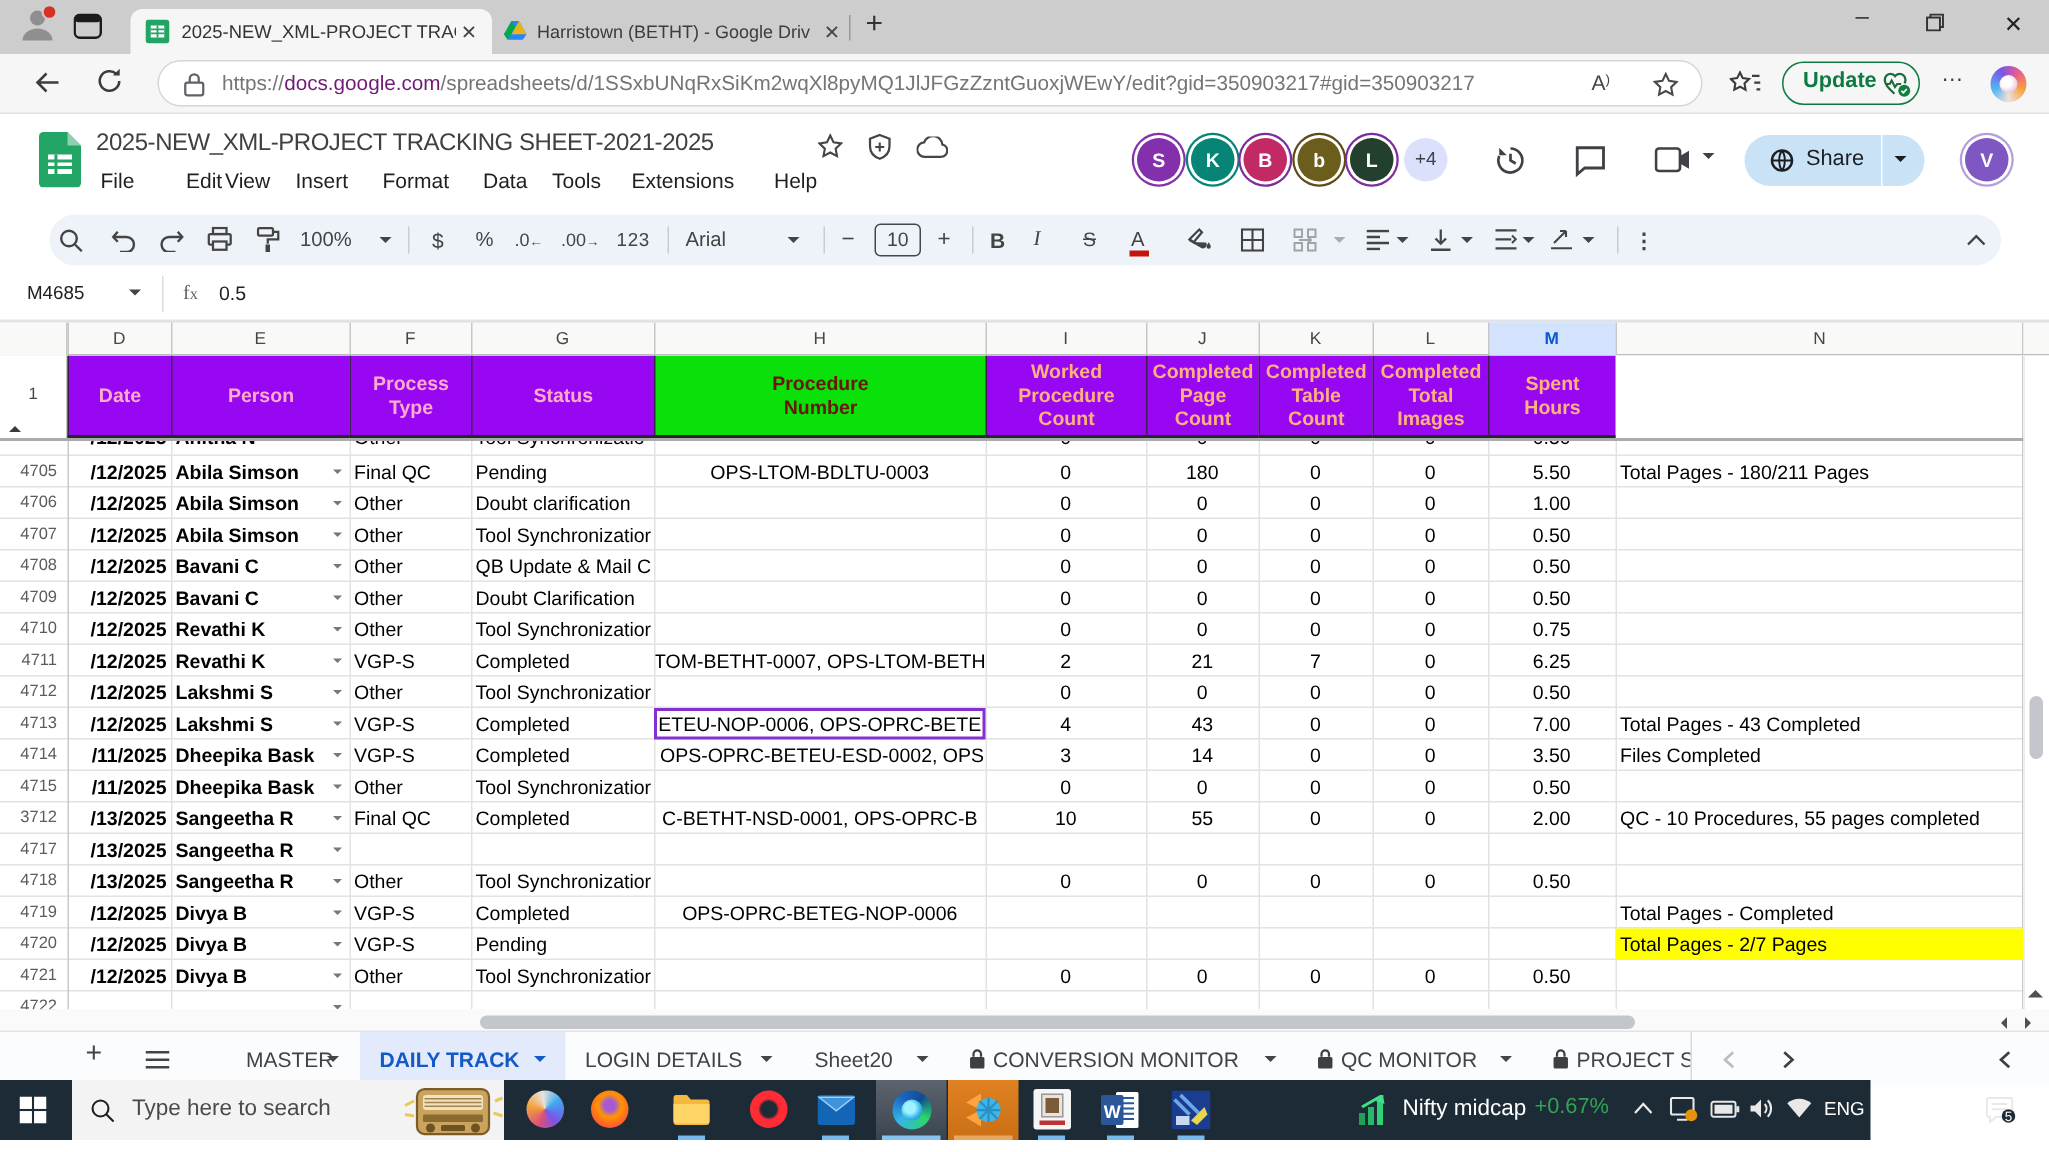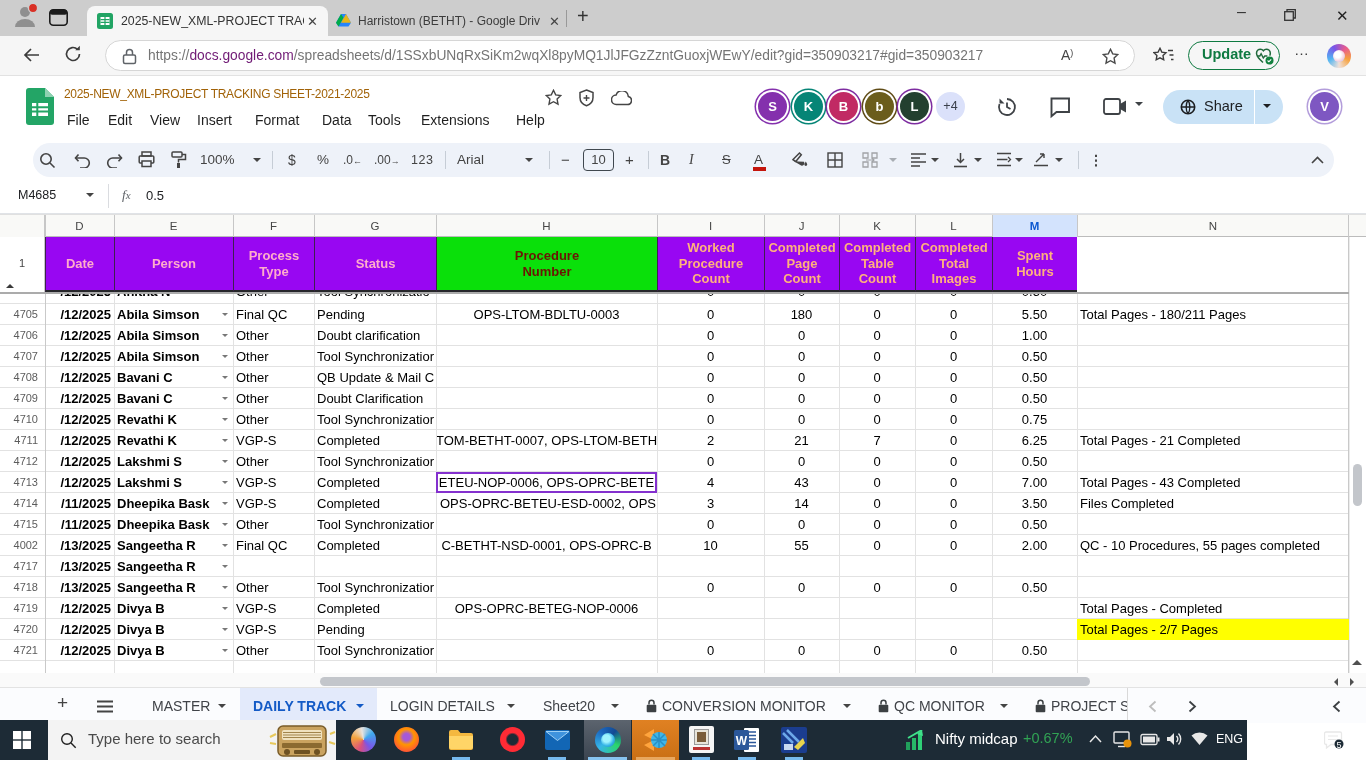--- a/index.html
+++ b/index.html
@@ -130,34 +130,34 @@
  <div class="abs" style="left:1327px;top:8px;width:24px;height:24px;border-radius:50%;background:conic-gradient(from 40deg,#e85c8e,#f6a13c 70deg,#f0e0d8 140deg,#52b5f2 210deg,#7a55e8 290deg,#e85c8e)"></div>
  <div class="abs" style="left:1333px;top:14px;width:12px;height:12px;border-radius:50%;background:radial-gradient(circle at 40% 40%,#fff 0 30%,#f6d4e2 60%,#9bb7f5)"></div>
 </div>
 <div id="sheethead">
  <svg class="abs" style="left:26px;top:12px" width="28" height="37" viewBox="0 0 28 37">
   <path d="M3 0h16l9 9v25a3 3 0 0 1-3 3H3a3 3 0 0 1-3-3V3a3 3 0 0 1 3-3z" fill="#23a566"></path>
   <path d="M19 0l9 9h-9z" fill="#8ed1b1"></path>
   <path d="M6 15h16v13H6z" fill="#fff"></path>
   <path d="M6 19.3h16M6 23.6h16M11.3 15v13" stroke="#23a566" stroke-width="2"></path>
  </svg>
- <div class="abs" style="left:64px;top:11px;font-size:12px;color:#a16207;letter-spacing:-0.3px">2025-NEW_XML-PROJECT TRACKING SHEET-2021-2025</div>
+ <div class="abs" style="left:64px;top:11px;font-size:16px;color:#404040;letter-spacing:-0.3px">2025-NEW_XML-PROJECT TRACKING SHEET-2021-2025</div>
  <svg class="abs" style="left:545px;top:13px" width="17" height="17" viewBox="0 0 17 17">
         <path d="M8.5 1.3l2.2 4.6 5 .7-3.6 3.5.9 5-4.5-2.4-4.5 2.4.9-5L1.3 6.6l5-.7z" fill="none" stroke="#454545" stroke-width="1.4"></path>
       </svg>
  <svg class="abs" style="left:578px;top:13px" width="17" height="18" viewBox="0 0 17 18">
         <path d="M8.5 1L15 3.5v5c0 4-2.7 7-6.5 8.3C4.7 15.5 2 12.5 2 8.5v-5z" fill="none" stroke="#454545" stroke-width="1.5"></path>
         <path d="M8.5 6v6M5.5 9h6" stroke="#454545" stroke-width="1.4"></path>
       </svg>
  <svg class="abs" style="left:611px;top:15px" width="21" height="15" viewBox="0 0 21 15">
         <path d="M5.5 13.5a4.8 4.8 0 0 1-.4-9.6 6.3 6.3 0 0 1 12.2 1.5 4.1 4.1 0 0 1-.8 8.1z" fill="none" stroke="#454545" stroke-width="1.5"></path>
       </svg>
 
  <span class="menu" style="left:67px">File</span>
- <span class="menu" style="left:108px">Edit</span>
+ <span class="menu" style="left:124px">Edit</span>
  <span class="menu" style="left:150px">View</span>
  <span class="menu" style="left:197px">Insert</span>
  <span class="menu" style="left:255px">Format</span>
  <span class="menu" style="left:322px">Data</span>
  <span class="menu" style="left:368px">Tools</span>
  <span class="menu" style="left:421px">Extensions</span>
  <span class="menu" style="left:516px">Help</span>
 
  <div class="av" style="left:758px;background:#8430ad;box-shadow:0 0 0 2px #fff,0 0 0 3.5px #8430ad">S</div>
  <div class="av" style="left:794px;background:#068576;box-shadow:0 0 0 2px #fff,0 0 0 3.5px #068576">K</div>
@@ -268,21 +268,21 @@
  <div class="tdiv" style="left:1045px"></div>
  <span class="ti" style="left:1056px;font-size:14px;font-weight:bold;letter-spacing:0">⋮</span>
  <svg class="abs" style="left:1278px;top:13px" width="13" height="8" viewBox="0 0 13 8">
         <path d="M1 7l5.5-5.5L12 7" fill="none" stroke="#444" stroke-width="1.6"></path>
       </svg>
 </div>
 <div id="fbar">
  <span class="abs" style="left:18px;top:10px;font-size:12.5px;color:#202124">M4685</span>
  <span class="abs" style="left:86px;top:15px;border:4px solid transparent;border-top-color:#444"></span>
  <div class="abs" style="left:108px;top:6px;width:1px;height:24px;background:#dadce0"></div>
- <span class="abs" style="left:122px;top:9px;font-size:13.5px;color:#5f6368;font-style:italic;font-family:'Liberation Serif',serif">f<span style="font-size:11px">x</span></span>
+ <span class="abs" style="left:122px;top:9px;font-size:13.5px;color:#5f6368;font-family:'Liberation Serif',serif">f<span style="font-size:11px">x</span></span>
  <span class="abs" style="left:146px;top:10px;font-size:13px;color:#202124">0.5</span>
 </div>
 <div id="colhead">
  <div class="abs" style="left:0;top:0;width:45px;height:22px;background:#f9f9f7;border-right:1px solid #c7c7c7"></div>
  <span class="cl" style="left:45px;width:69px">D</span>
  <span class="cl" style="left:114px;width:119px">E</span>
  <span class="cl" style="left:233px;width:81px">F</span>
  <span class="cl" style="left:314px;width:122px">G</span>
  <span class="cl" style="left:436px;width:221px">H</span>
  <span class="cl" style="left:657px;width:107px">I</span>
@@ -394,21 +394,20 @@
         <span class="cD">/12/2025</span>
         <span class="cE dd">Revathi K</span>
         <span class="cF">VGP-S</span>
         <span class="cG">Completed</span>
         <span class="cH">TOM-BETHT-0007, OPS-LTOM-BETH</span>
         <span class="cI">2</span>
         <span class="cJ">21</span>
         <span class="cK">7</span>
         <span class="cL">0</span>
         <span class="cM">6.25</span>
-        <span class="cN">Total Pages - 21 Completed</span>
       </div>
  <div class="row" style="top:214px">
         <span class="gut">4712</span>
         <span class="cD">/12/2025</span>
         <span class="cE dd">Lakshmi S</span>
         <span class="cF">Other</span>
         <span class="cG">Tool Synchronizatior</span>
         <span class="cI">0</span>
         <span class="cJ">0</span>
         <span class="cK">0</span>
@@ -449,21 +448,21 @@
         <span class="cE dd">Dheepika Bask</span>
         <span class="cF">Other</span>
         <span class="cG">Tool Synchronizatior</span>
         <span class="cI">0</span>
         <span class="cJ">0</span>
         <span class="cK">0</span>
         <span class="cL">0</span>
         <span class="cM">0.50</span>
       </div>
  <div class="row" style="top:298px">
-        <span class="gut">4002</span>
+        <span class="gut">3712</span>
         <span class="cD">/13/2025</span>
         <span class="cE dd">Sangeetha R</span>
         <span class="cF">Final QC</span>
         <span class="cG">Completed</span>
         <span class="cH">C-BETHT-NSD-0001, OPS-OPRC-B</span>
         <span class="cI">10</span>
         <span class="cJ">55</span>
         <span class="cK">0</span>
         <span class="cL">0</span>
         <span class="cM">2.00</span>
@@ -507,20 +506,24 @@
         <span class="gut">4721</span>
         <span class="cD">/12/2025</span>
         <span class="cE dd">Divya B</span>
         <span class="cF">Other</span>
         <span class="cG">Tool Synchronizatior</span>
         <span class="cI">0</span>
         <span class="cJ">0</span>
         <span class="cK">0</span>
         <span class="cL">0</span>
         <span class="cM">0.50</span>
+      </div>
+ <div class="row" style="top:424px">
+        <span class="gut">4722</span>
+        <span class="cE dd"></span>
       </div>
 
  <div class="abs" style="left:0;top:0;width:45px;height:55px;background:#fff;border-right:1px solid #c7c7c7;z-index:3;font-size:11px;color:#444;text-align:center;line-height:52px">1</div>
  <div class="abs" style="left:6px;top:44px;z-index:4;width:0;height:0;border:4.5px solid transparent;border-bottom-color:#3a3a3a;transform:translateY(-1px)"></div>
  <div class="h1 hp" style="left:45px;width:69px">Date</div>
  <div class="h1 hp" style="left:114px;width:119px">Person</div>
  <div class="h1 hp" style="left:233px;width:81px">Process<br>Type</div>
  <div class="h1 hp" style="left:314px;width:122px">Status</div>
  <div class="h1" style="left:436px;width:221px;background:#0ae00a;color:#6b1504">Procedure<br>Number</div>
  <div class="h1 ho" style="left:657px;width:107px">Worked<br>Procedure<br>Count</div>
@@ -539,21 +542,21 @@
 <div class="abs" style="left:1352px;top:670px;width:0;height:0;border:5px solid transparent;border-top-color:#505050;transform:translateY(5px)"></div>
 <div class="abs" style="left:0;top:673px;width:1366px;height:14px;background:#fafafa"></div>
 <div class="abs" style="left:320px;top:677px;width:770px;height:9px;background:#c3c6cb;border-radius:4.5px"></div>
 <div class="abs" style="left:1334px;top:678px;width:0;height:0;border:4.5px solid transparent;border-right-color:#505050;transform:translateX(-4px)"></div>
 <div class="abs" style="left:1350px;top:678px;width:0;height:0;border:4.5px solid transparent;border-left-color:#505050"></div>
 <div id="shbar">
  <span class="abs" style="left:57px;top:4px;font-size:19px;color:#444;font-weight:300">+</span>
  <svg class="abs" style="left:97px;top:12px" width="16" height="13" viewBox="0 0 16 13">
         <path d="M0 1.5h16M0 6.5h16M0 11.5h16" stroke="#444" stroke-width="1.8"></path>
       </svg>
- <span class="sht" style="left:152px">MASTER</span>
+ <span class="sht" style="left:164px">MASTER</span>
  <span class="abs" style="left:218px;top:16px;border:4px solid transparent;border-top-color:#444"></span>
  <div class="abs" style="left:240px;top:0;width:137px;height:36px;background:#e3eafb"></div>
  <span class="sht" style="left:253px;color:#135ac6;font-weight:bold">DAILY TRACK</span>
  <span class="abs" style="left:356px;top:16px;border:4px solid transparent;border-top-color:#135ac6"></span>
  <span class="sht" style="left:390px">LOGIN DETAILS</span>
  <span class="abs" style="left:507px;top:16px;border:4px solid transparent;border-top-color:#444"></span>
  <span class="sht" style="left:543px">Sheet20</span>
  <span class="abs" style="left:611px;top:16px;border:4px solid transparent;border-top-color:#444"></span>
  <svg class="abs" style="left:646px;top:11px" width="11" height="14" viewBox="0 0 11 14">
         <rect x="0.7" y="5.7" width="9.6" height="7.6" rx="1" fill="#3c4043"></rect>

